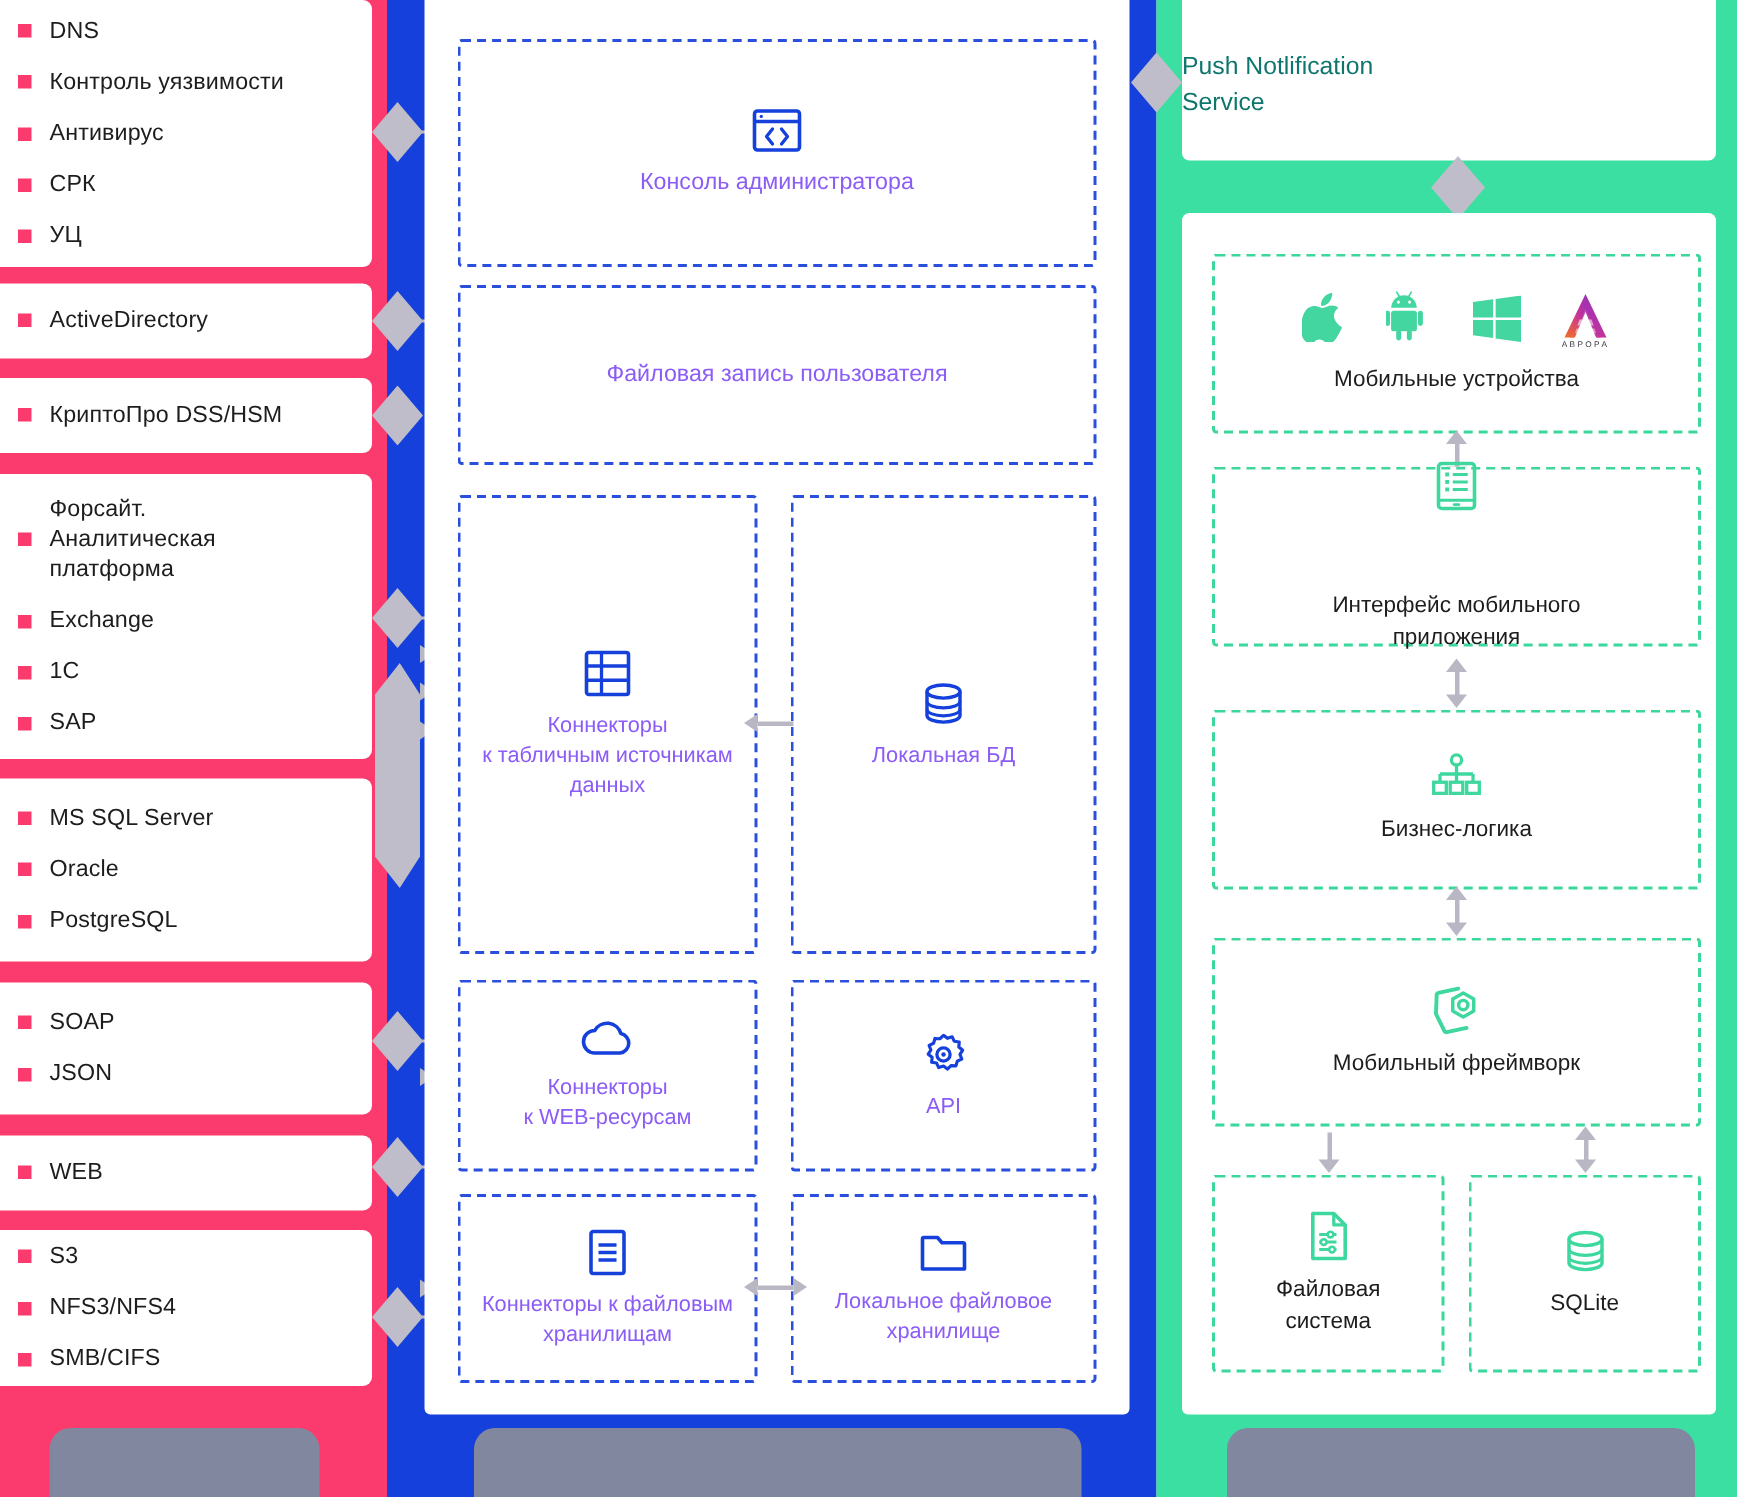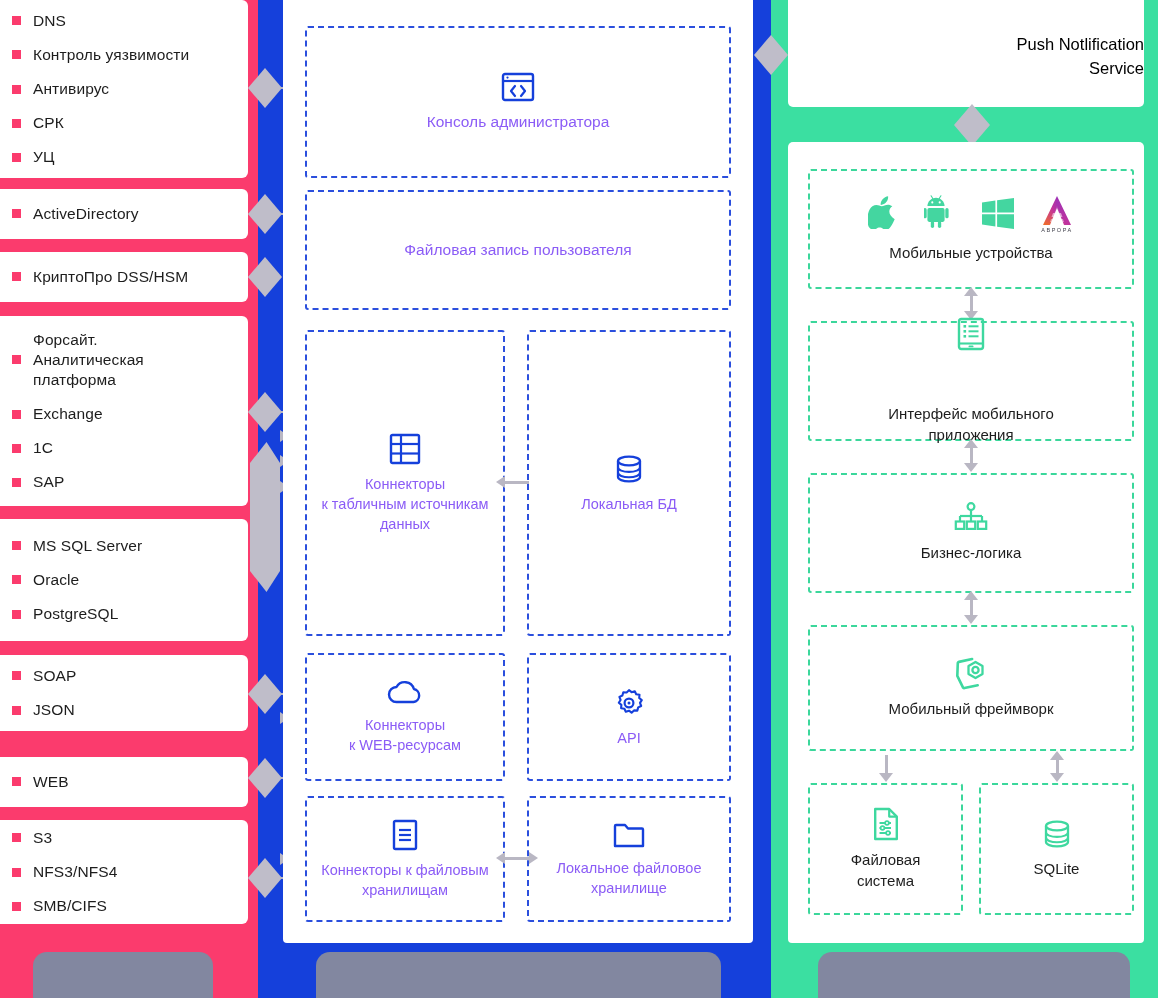--- a/index.html
+++ b/index.html
@@ -50,22 +50,22 @@
   }
   .gbox{
     position:absolute;box-sizing:border-box;
     border:2px dashed #3bd79b;border-radius:3px;background:#fff;
     display:flex;flex-direction:column;align-items:center;justify-content:center;
     text-align:center;
   }
   .gbox .bxlabel{font-size:15px;color:#1d1d1d;line-height:1.38;padding:0 8px;}
   .gbox .ico{margin-bottom:9px;line-height:0;}
   .push-title{
-    position:absolute;width:100%;text-align:right;font-size:16.5px;
-    color:#000000;line-height:1.45;
+    position:absolute;width:100%;text-align:left;font-size:16.5px;
+    color:#0f766e;line-height:1.45;
   }
 
   
   .diamond{
     position:absolute;background:#bfbdc9;
     clip-path:polygon(50% 0%,100% 50%,50% 100%,0% 50%);
   }
 
   
   .tallconn{
@@ -185,21 +185,21 @@
     <div class="pink-row">
       <span class="bullet"></span>
       <span class="pink-label">Oracle</span>
     </div>
     <div class="pink-row">
       <span class="bullet"></span>
       <span class="pink-label">PostgreSQL</span>
     </div>
   </div>
 
-  <div class="pink-card" style="top:655px;height:76px;width:248px;">
+  <div class="pink-card" style="top:655px;height:88px;width:248px;">
     <div class="pink-row">
       <span class="bullet"></span>
       <span class="pink-label">SOAP</span>
     </div>
     <div class="pink-row">
       <span class="bullet"></span>
       <span class="pink-label">JSON</span>
     </div>
   </div>
 
@@ -430,21 +430,21 @@
     </div>
     <span class="bxlabel">Мобильные устройства</span>
   </div>
 
   <div>
     <div class="vstem" style="left:970px;top:293px;height:22px;"></div>
     <div class="arrowhead-u" style="left:964px;top:287px;"></div>
     <div class="arrowhead-d" style="left:964px;top:311px;"></div>
   </div>
 
-  <div class="gbox" style="left:808px;top:321px;width:326px;height:120px;gap:44px;">
+  <div class="gbox" style="left:808px;top:311px;width:326px;height:120px;gap:44px;">
     <span class="ico">
       <svg width="30" height="34" viewBox="0 0 30 34">
         <rect x="3" y="2" width="24" height="30" rx="2.2" fill="none" stroke="#3ed89f" stroke-width="2.4"></rect>
         <line x1="3" y1="26.5" x2="27" y2="26.5" stroke="#3ed89f" stroke-width="2.1"></line>
         <rect x="12.5" y="28.5" width="5" height="1.8" rx="0.9" fill="#3ed89f"></rect>
         <rect x="7.5" y="8" width="2.6" height="2.6" fill="#3ed89f"></rect>
         <rect x="7.5" y="13" width="2.6" height="2.6" fill="#3ed89f"></rect>
         <rect x="7.5" y="18" width="2.6" height="2.6" fill="#3ed89f"></rect>
         <line x1="12.5" y1="9.3" x2="22.5" y2="9.3" stroke="#3ed89f" stroke-width="2"></line>
         <line x1="12.5" y1="14.3" x2="22.5" y2="14.3" stroke="#3ed89f" stroke-width="2"></line>

